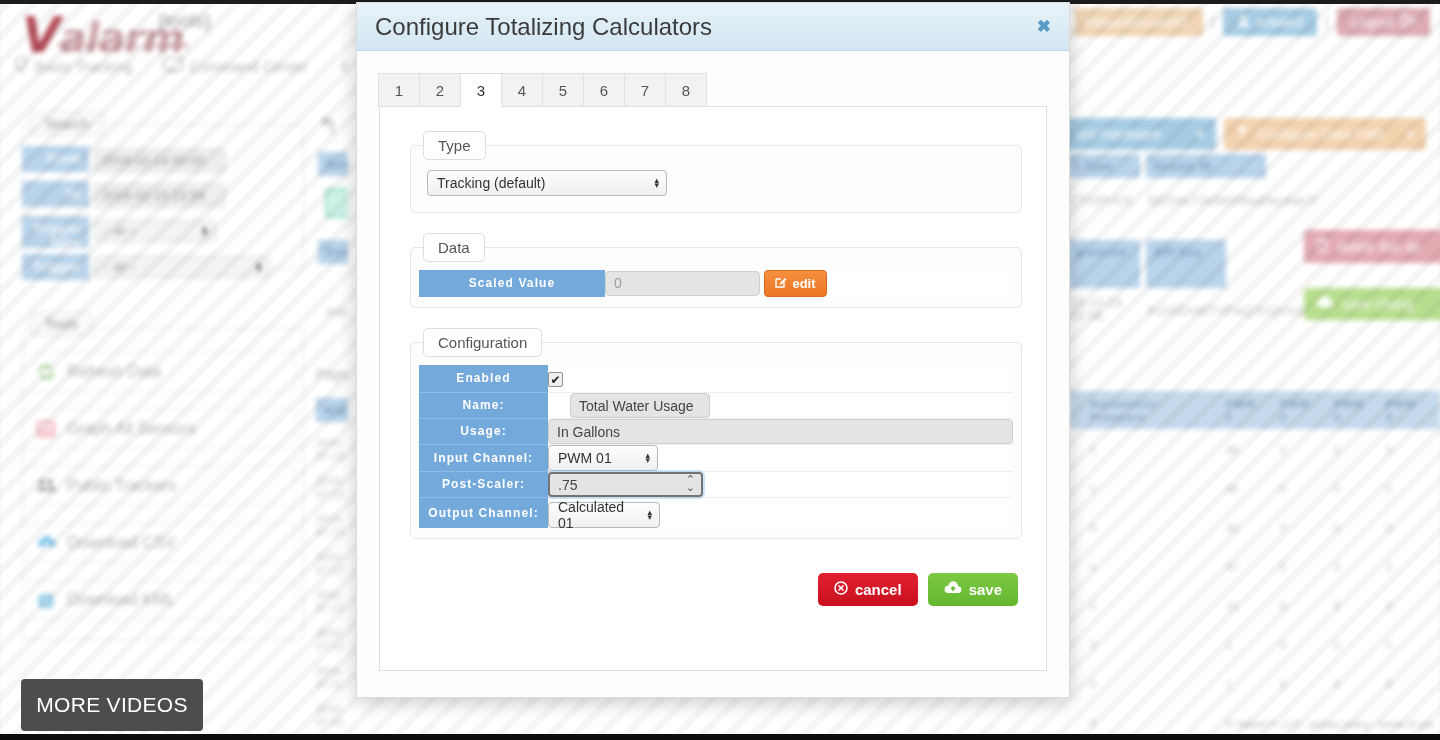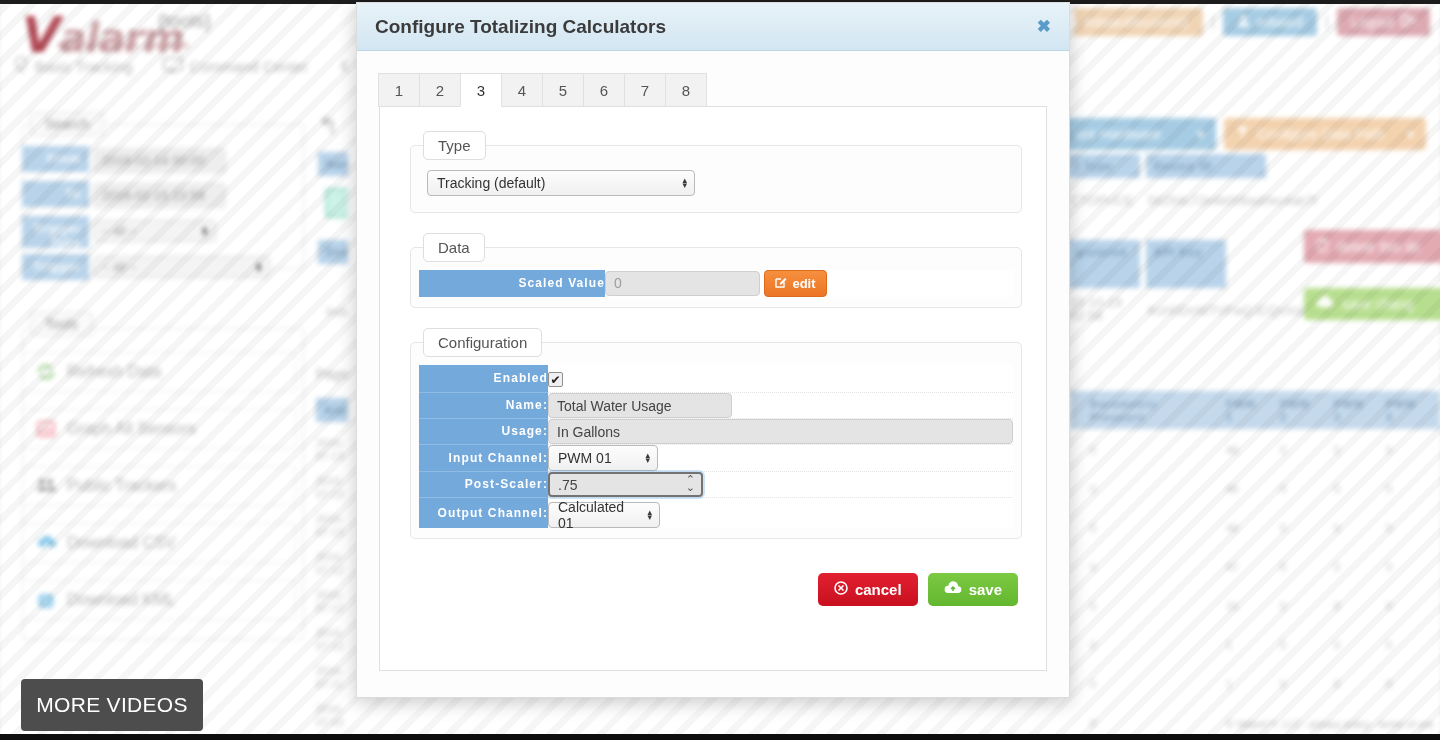--- a/index.html
+++ b/index.html
@@ -131,21 +131,21 @@
     display:flex; flex-direction:column;
   }
   #modal-header {
     height:48px; flex:0 0 48px;
     background: linear-gradient(to bottom, #e8f2f8 0%, #d2e6f2 100%);
     border-bottom:1px solid #bcd6e6;
     display:flex; align-items:center; justify-content:space-between;
     padding: 0 18px 0 18px;
   }
   #modal-title {
-    font-size:19px; color:#3b3b3b; font-weight:bold;
+    font-size:24px; color:#3b3b3b; font-weight:normal;
   }
   #modal-close {
     font-size:17px; color:#5b9bc7; font-weight:bold; cursor:pointer; line-height:1;
   }
   #modal-body { flex:1 1 auto; padding: 22px 22px 0 22px; }
 
   .tabs { display:flex; margin-left:-1px; position:relative; z-index:2; }
   .tab {
     width:42px; height:34px; display:flex; align-items:center; justify-content:center;
     background:#f2f2f2; border:1px solid #e0e0e0; border-bottom:1px solid #e0e0e0;
@@ -174,21 +174,21 @@
     border:1px solid #b9b9b9; border-radius:4px;
     font-size:14px; color:#333; padding: 4px 7px 4px 9px;
     height:26px;
   }
   .spin { display:inline-flex; flex-direction:column; line-height:5px; font-size:9px; color:#3a3a3a; margin-left:10px; }
 
   table.kv { width:100%; border-collapse:collapse; }
   table.kv td { padding:0; vertical-align:middle; }
   td.k {
     background:#74a9dc; color:#fff; font-weight:bold; font-size:12px;
-    letter-spacing:1.1px; text-align:right; padding:8px 10px 8px 6px;
+    letter-spacing:1.1px; text-align:center; padding:8px 10px 8px 6px;
     width:186px; line-height:15px;
     border-bottom:1px solid #8fbbe4;
   }
   td.v { padding:6px 6px 6px 8px; border-bottom:1px dotted #e4e4e4; background:#fff; }
   tr:last-child td.v { border-bottom:none; }
   tr:last-child td.k { border-bottom:none; }
 
   input.txt {
     background:#e4e4e4; border:1px solid #cfcfcf; border-radius:4px;
     font-size:14px; color:#444; padding:4px 8px; height:25px;
@@ -501,21 +501,21 @@
       <div class="tab">6</div>
       <div class="tab">7</div>
       <div class="tab">8</div>
     </div>
 
     <div class="panel">
 
       <fieldset class="grp">
         <legend>Type</legend>
         <div style="padding:2px 8px 6px 8px;">
-          <div class="selbox" style="width:268px;">
+          <div class="selbox" style="width:240px;">
             <span>Tracking (default)</span>
             <span class="spin">▴<br>▾</span>
           </div>
         </div>
       </fieldset>
 
       <fieldset class="grp">
         <legend>Data</legend>
         <table class="kv">
           <tbody>
@@ -546,21 +546,21 @@
             <td class="k" style="padding-top:6px;padding-bottom:6px;">Enabled</td>
             <td class="v">
               <span class="cbx">
                 <span>✔</span>
               </span>
             </td>
           </tr>
           <tr>
             <td class="k">Name:</td>
             <td class="v">
-              <input class="txt" style="width: 184px;" value="Total Water Usage">
+              <input class="txt" style="width: 140px; margin-left: 22px;" value="Total Water Usage">
             </td>
           </tr>
           <tr>
             <td class="k">Usage:</td>
             <td class="v">
               <input class="txt" style="width: 465px;" value="In Gallons">
             </td>
           </tr>
           <tr>
             <td class="k">Input Channel:</td>

